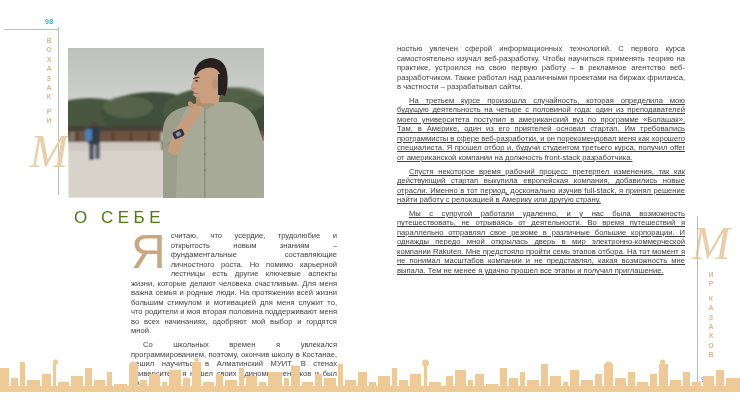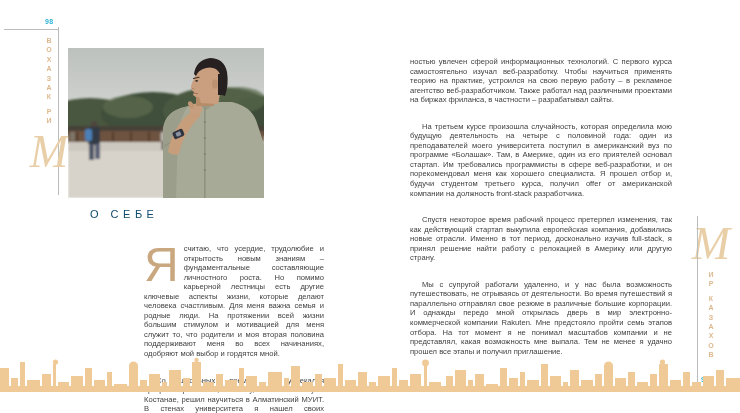--- a/index.html
+++ b/index.html
@@ -24,28 +24,28 @@
   .vletter{font-size:7px;font-weight:bold;line-height:9.4px;}
   .vgap{height:5px;}
   .script-m{font-family:"Liberation Serif",serif;font-style:italic;font-weight:400;
             font-size:46px;line-height:52px;color:#e9cfa8;}
 
   
   .photo{position:absolute;left:68px;top:48px;width:196px;height:150px;}
   .photo svg{display:block;width:196px;height:150px;}
 
   
-  .section-title{position:absolute;left:74px;top:208px;font-size:11px;letter-spacing:4.5px;
-                 color:#0c4a6e;margin-left:16px;}
+  .section-title{position:absolute;left:74px;top:208px;font-size:17px;letter-spacing:4.5px;
+                 color:#4d7c0f;}
   .col{position:absolute;text-align:justify;color:#3e3e3e;font-size:7.6px;line-height:9.55px;}
-  .col p{margin:17px;}
+  .col p{margin:4px;}
   .col-left{left:127px;top:227px;width:214px;}
   .col-right{left:393px;top:40px;width:296px;}
   .col-left p.indent{text-indent:12px;}
-  .col-right p + p{text-indent:12px;}
+  .col-right p + p{text-indent:12px;text-decoration:underline;}
   .dropcap{float:left;font-size:48px;line-height:40px;color:#c9a77f;margin:1px 5px 0 0;}
 
   
   .skyline{position:absolute;left:0;top:356px;width:740px;height:38px;}
   .skyline rect,.skyline circle{fill:#f0ca96;}
 </style>
 </head>
 <body>
 
 <div class="spread">

